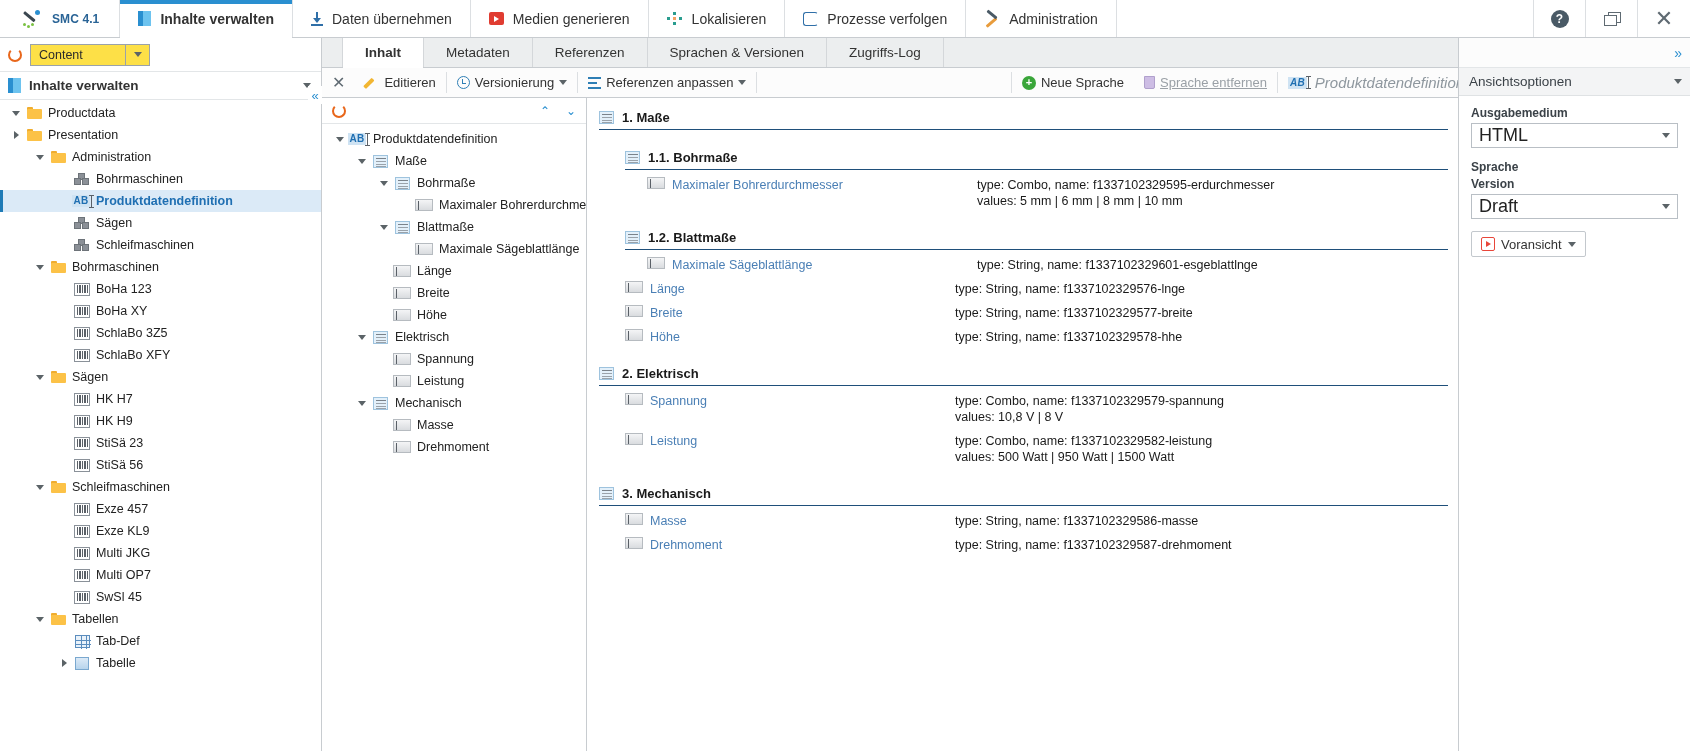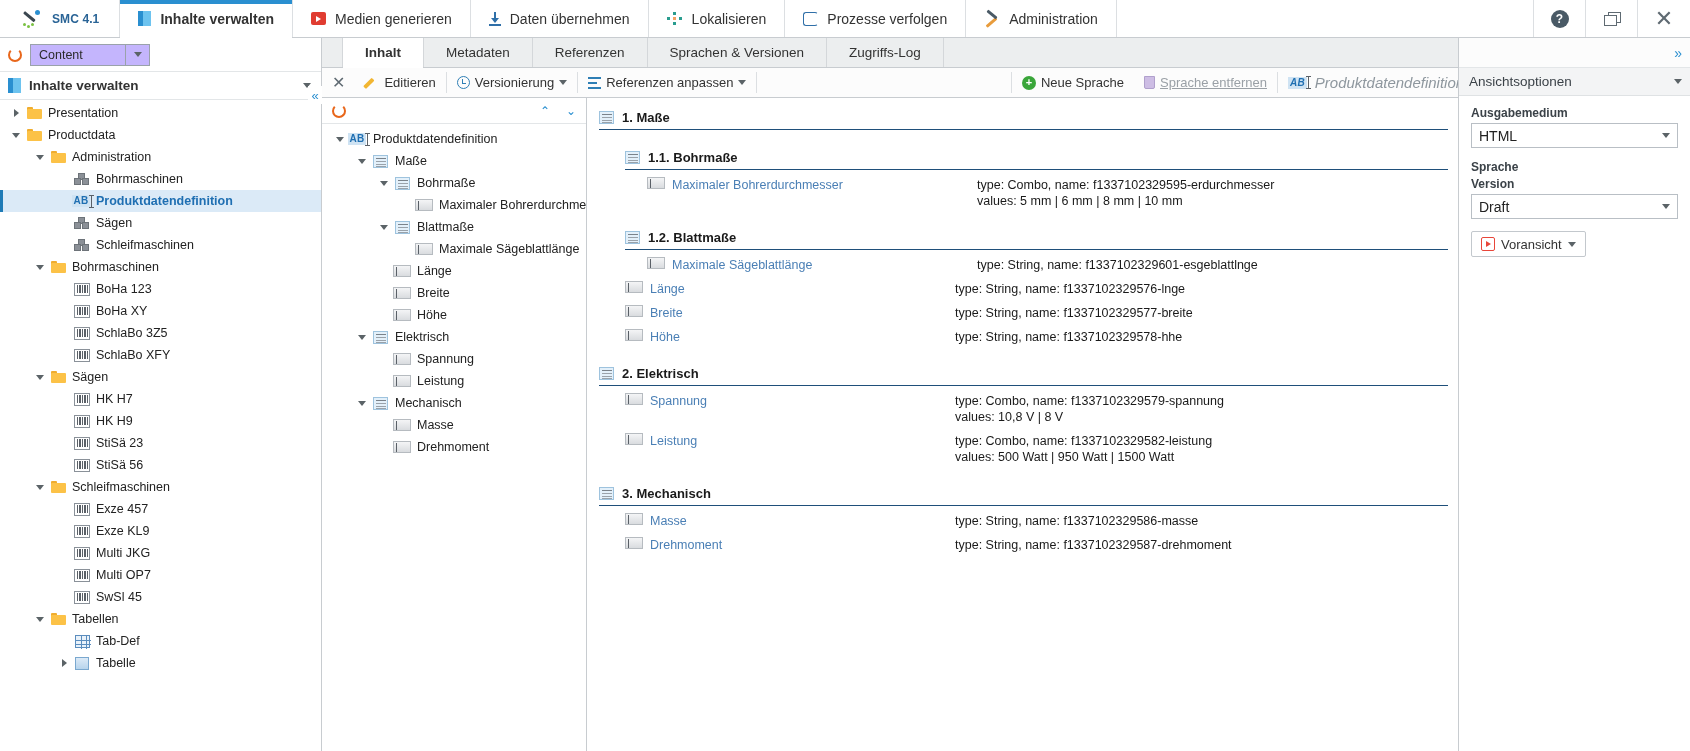--- a/index.html
+++ b/index.html
@@ -68,21 +68,21 @@
   }
   .lp-toolbar {
     height: 34px; flex: 0 0 34px;
     display: flex; align-items: center; gap: 8px;
     padding: 0 8px;
     border-bottom: 1px solid #e3e6e8;
   }
   .select-box {
     height: 22px;
     border: 1px solid #9aa2aa;
-    background: #c4b5fd;
+    background: #fde047;
     display: flex; align-items: center;
     font-size: 12.5px;
     color: #2b2b2b;
     position: relative;
   }
   .select-box .sv { padding: 0 8px; flex: 1 1 auto; white-space: nowrap; overflow: hidden; }
   .select-box .sarrow {
     width: 24px; height: 100%; border-left: 1px solid #9aa2aa;
     display: flex; align-items: center; justify-content: center;
   }
@@ -211,21 +211,21 @@
     padding: 0 8px 0 10px;
     background: #f3f4f5;
     border-bottom: 1px solid #dfe2e4;
     font-size: 13.5px; color: #3b4248; font-weight: normal;
   }
   .rp-header .hfill { flex: 1 1 auto; }
   .rp-body { padding: 10px 12px 0 12px; }
   .rp-lbl { font-size: 12px; font-weight: bold; color: #3b4248; margin-bottom: 3px; }
   .rp-select {
     height: 25px; border: 1px solid #b9bfc5; background: #fff;
-    display: flex; align-items: center; margin-bottom: 12px; font-size: 14px; color: #222;
+    display: flex; align-items: center; margin-bottom: 12px; font-size: 18px; color: #222;
   }
   .rp-select .rsv { padding-left: 7px; flex: 1 1 auto; display: flex; align-items: center; gap: 6px; white-space: nowrap; overflow: hidden; }
   .rp-select .rsa { width: 22px; display:flex; align-items:center; justify-content:center; color:#4a4a4a; }
   .btn-outline {
     display: inline-flex; align-items: center; gap: 6px;
     height: 26px; padding: 0 9px;
     border: 1px solid #c3c8cd; background: #fff; border-radius: 2px;
     font-size: 13px; color: #333; cursor: pointer;
   }
 
@@ -321,28 +321,28 @@
       </span>
       <span class="brand-label">SMC 4.1</span>
     </div>
 
     <div class="mainnav">
       <div class="navitem active">
         <span class="content-icon i"></span>
         <span>Inhalte verwalten</span>
       </div>
       <div class="navitem">
-        <span class="media-icon i"></span>
-        <span>Medien generieren</span>
-      </div>
-      <div class="navitem">
         <span class="dl-icon i">
             <i class="dl-arrow"></i>
           </span>
         <span>Daten übernehmen</span>
+      </div>
+      <div class="navitem">
+        <span class="media-icon i"></span>
+        <span>Medien generieren</span>
       </div>
       <div class="navitem">
         <span class="locicon i">
           <i class="c"></i>
             <i class="t"></i>
             <i class="b"></i>
             <i class="l"></i>
             <i class="r"></i>
         </span>
         <span>Lokalisieren</span>
@@ -387,40 +387,40 @@
       <div class="lp-title">
         <span class="content-icon i"></span>
         <span class="txt">Inhalte verwalten</span>
         <span class="arrow-d"></span>
       </div>
 
       <div class="tree" id="left-tree">
           <div class="trow">
             <span style="width: 8px; flex: 0 0 auto;"></span>
             <span class="twist">
-              <span class="arrow-r"></span>
+              <span class="arrow-d"></span>
             </span>
             <span class="ticon">
               <span class="folder i">
                 <i></i>
               </span>
             </span>
-            <span class="tlabel">Presentation</span>
+            <span class="tlabel">Productdata</span>
           </div>
           <div class="trow">
             <span style="width: 8px; flex: 0 0 auto;"></span>
             <span class="twist">
-              <span class="arrow-d"></span>
+              <span class="arrow-r"></span>
             </span>
             <span class="ticon">
               <span class="folder i">
                 <i></i>
               </span>
             </span>
-            <span class="tlabel">Productdata</span>
+            <span class="tlabel">Presentation</span>
           </div>
           <div class="trow">
             <span style="width: 32px; flex: 0 0 auto;"></span>
             <span class="twist">
               <span class="arrow-d"></span>
             </span>
             <span class="ticon">
               <span class="folder i">
                 <i></i>
               </span>

